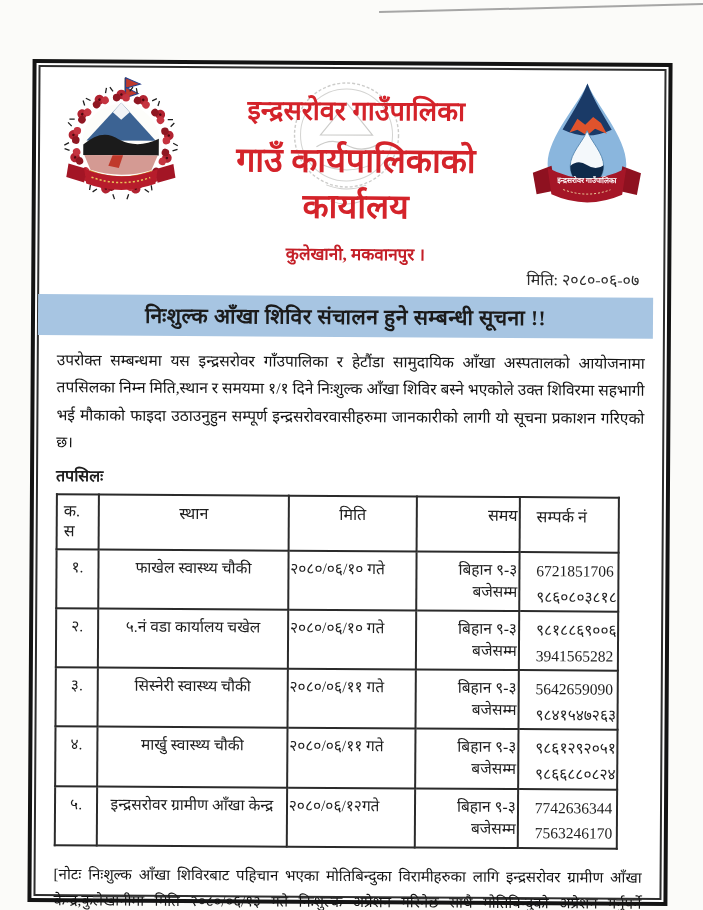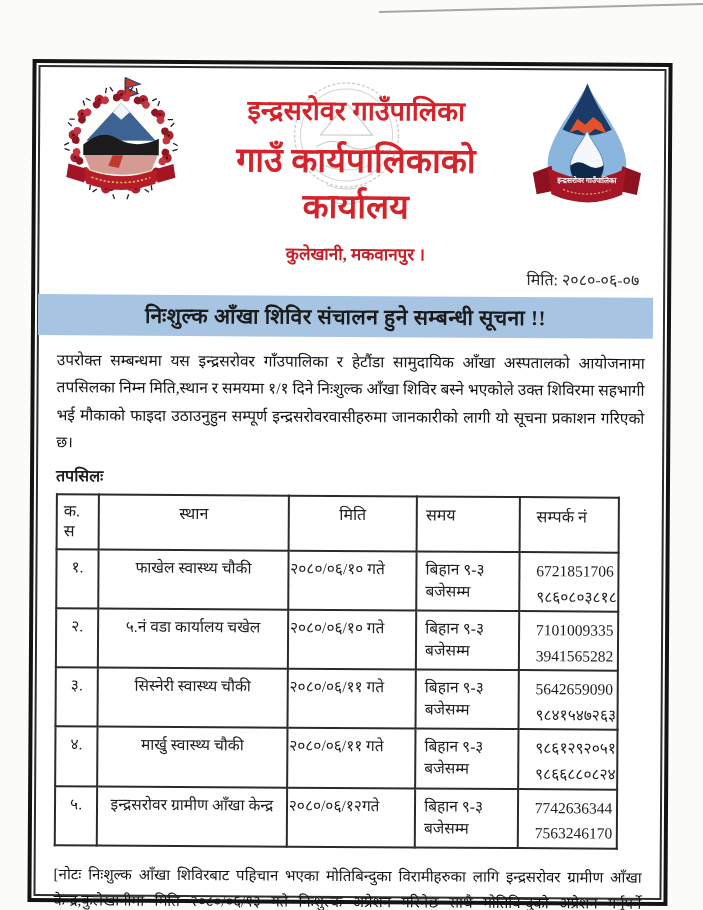--- a/index.html
+++ b/index.html
@@ -39,21 +39,21 @@
   .para{margin-top:11px;font-size:15.5px;line-height:1.76;text-align:justify;color:#141414;}
   .tapasil{margin-top:9px;font-size:16px;font-weight:bold;}
   
   table.camps{border-collapse:collapse;width:96%;margin-top:7px;}
   table.camps th,table.camps td{border:2px solid #2b2b2b;font-weight:normal;}
   table.camps th{font-size:16px;height:46px;vertical-align:top;padding-top:6px;}
   table.camps td{font-size:15.5px;height:45px;vertical-align:top;padding-top:5px;}
   .c-sn{width:34px;text-align:center;}
   .c-place{width:192px;text-align:center;}
   .c-date{width:126px;}
-  .c-time{width:94px;text-align:left;padding-left:8px;margin-top:38px;}
+  .c-time{width:94px;text-align:right;padding-left:8px;margin-top:38px;}
   .c-contact{width:auto;text-align:left;padding-left:16px;line-height:1.65;margin-top:11px;}
   th.c-sn{text-align:left;padding-left:6px;line-height:1.25;}
   .note{margin-top:15px;font-size:15px;line-height:1.75;text-align:justify;color:#141414;}
 </style>
 </head>
 <body>
 
 <div class="scan-line"></div>
 
 <div class="frame">
@@ -171,21 +171,21 @@
       </tr>
       <tr>
         <td class="c-sn">२.</td>
         <td class="c-place">५.नं वडा कार्यालय चखेल</td>
         <td class="c-date">२०८०/०६/१० गते</td>
         <td class="c-time">
               <div>बिहान ९-३</div>
               <div>बजेसम्म</div>
             </td>
         <td class="c-contact">
-              <div>7101009335</div>
+              <div>९८१८८६९००६</div>
               <div>3941565282</div>
             </td>
       </tr>
       <tr>
         <td class="c-sn">३.</td>
         <td class="c-place">सिस्नेरी स्वास्थ्य चौकी</td>
         <td class="c-date">२०८०/०६/११ गते</td>
         <td class="c-time">
               <div>बिहान ९-३</div>
               <div>बजेसम्म</div>

